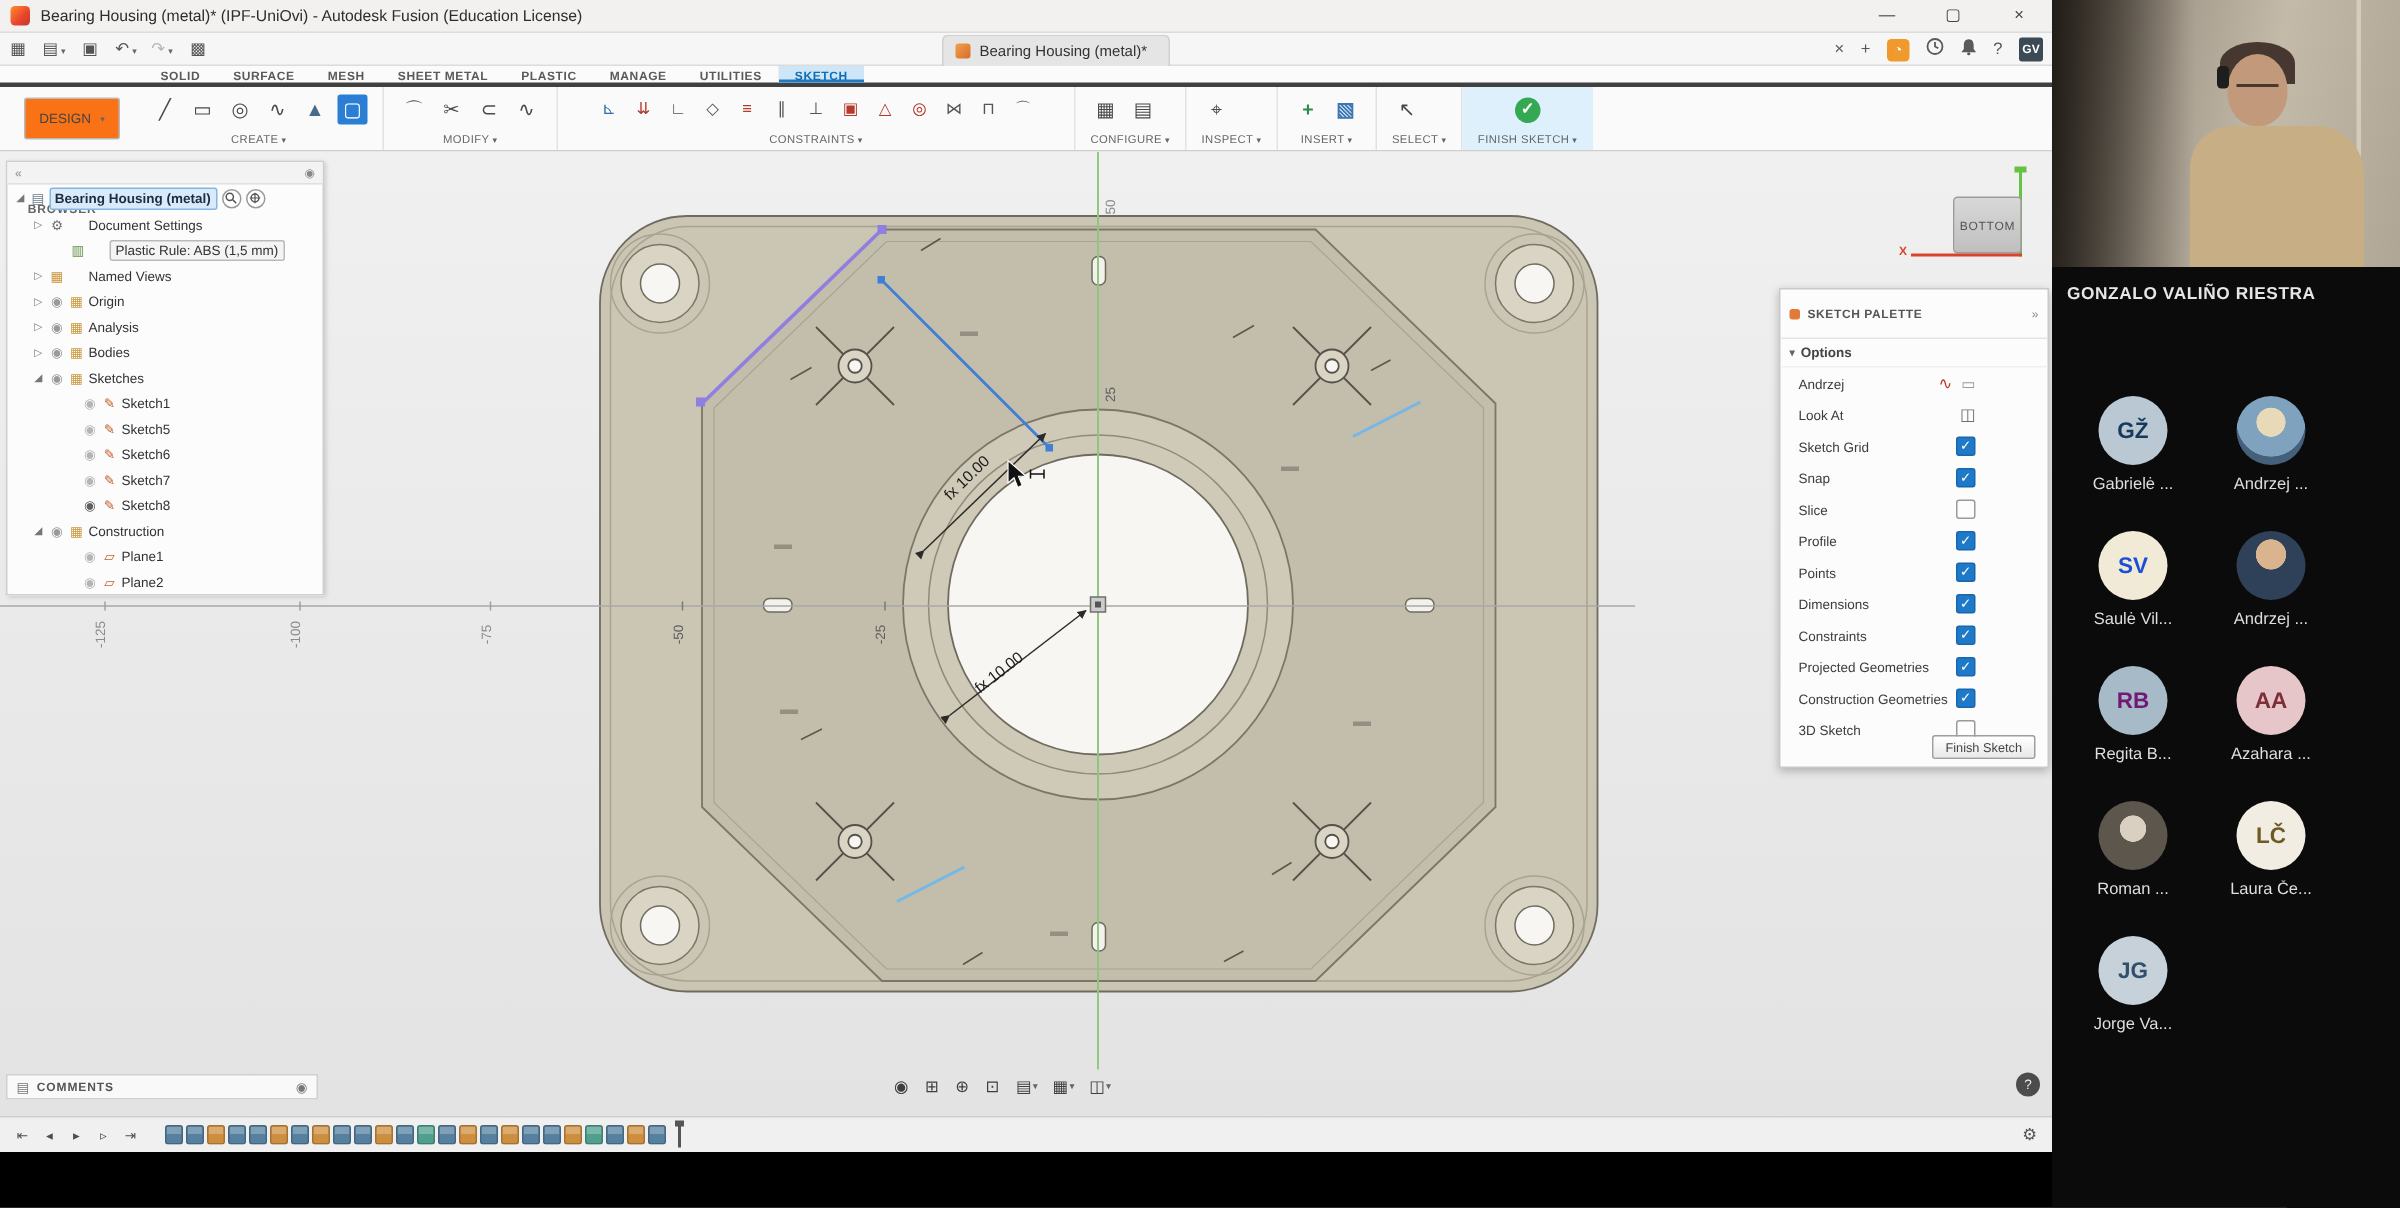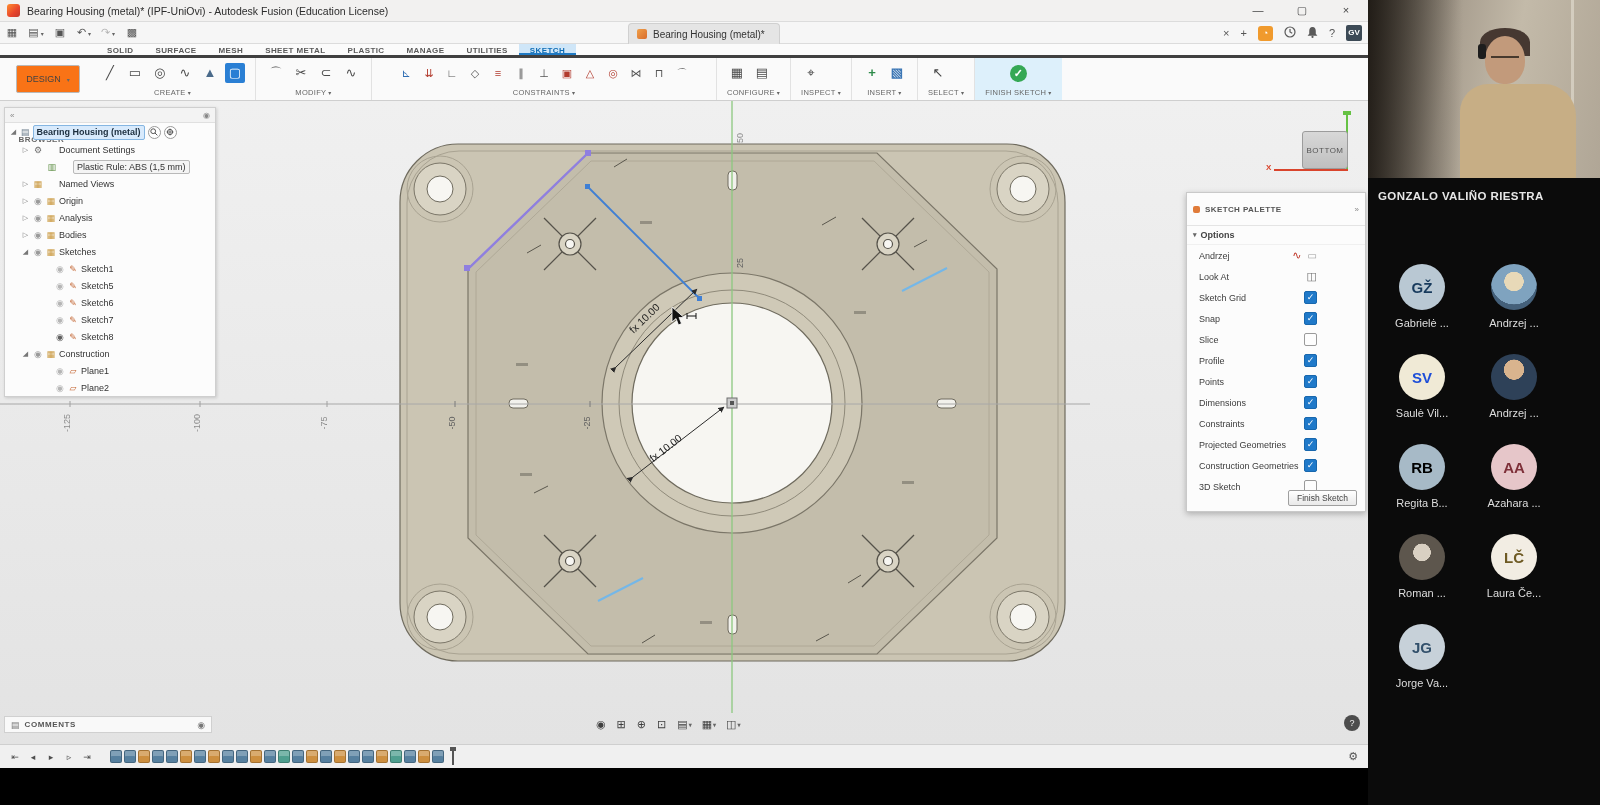--- a/index.html
+++ b/index.html
@@ -871,21 +871,21 @@
         </div>
 
         <div class="tile">
           <div class="avatar photo-a2">
             <span></span>
           </div>
           <div class="pname">Andrzej ...</div>
         </div>
 
         <div class="tile">
-          <div class="avatar" style="background: rgb(167, 186, 199); color: #000000;">
+          <div class="avatar" style="background: rgb(167, 186, 199); color: #701a75;">
             <span>RB</span>
           </div>
           <div class="pname">Regita B...</div>
         </div>
 
         <div class="tile">
           <div class="avatar" style="background: rgb(230, 198, 201); color: rgb(125, 47, 56);">
             <span>AA</span>
           </div>
           <div class="pname">Azahara ...</div>

